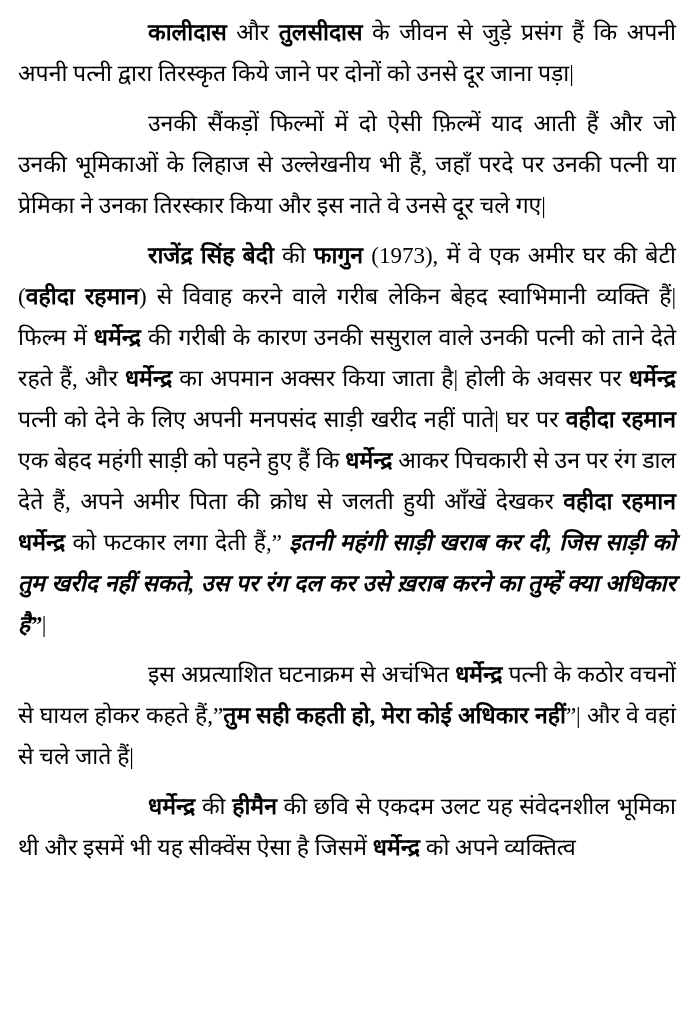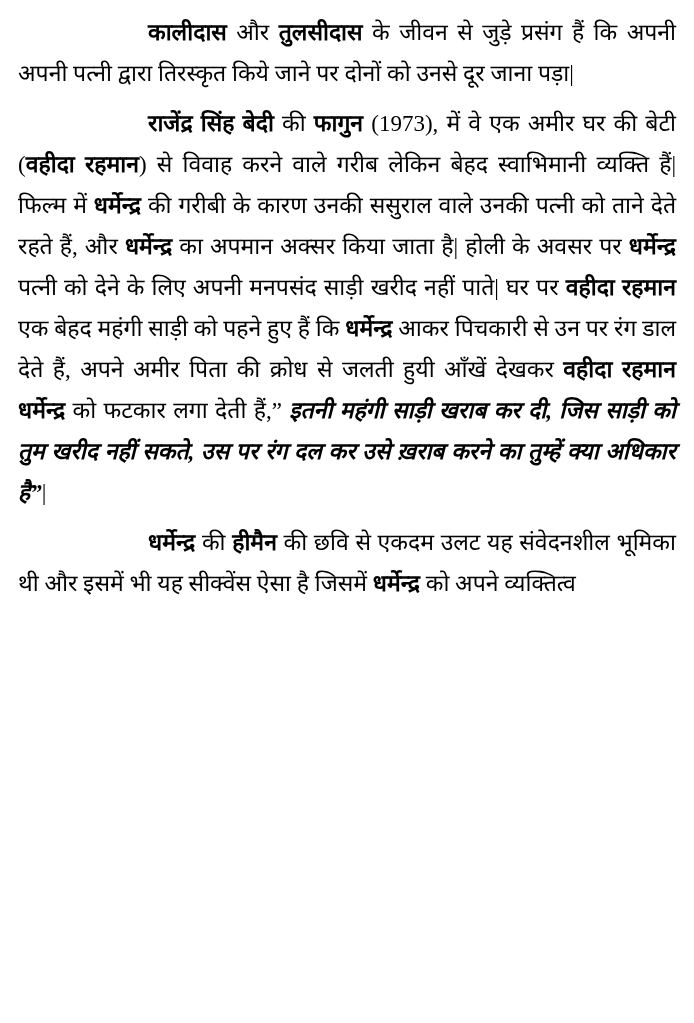--- a/index.html
+++ b/index.html
@@ -39,15 +39,17 @@
   .run-bolditalic {
     font-weight: 700;
     font-style: italic;
   }
 </style>
 </head>
 <body>
 
 <div class="page">
   <p class="para"><span class="run-bold">कालीदास</span><span class="run-normal"> और </span><span class="run-bold">तुलसीदास</span><span class="run-normal"> के जीवन से जुड़े प्रसंग हैं कि अपनी अपनी पत्नी द्वारा तिरस्कृत किये जाने पर दोनों को उनसे दूर जाना पड़ा|</span></p>
+  <p class="para"><span class="run-normal">उनकी सैंकड़ों फिल्मों में दो ऐसी फ़िल्में याद आती हैं और जो उनकी भूमिकाओं के लिहाज से उल्लेखनीय भी हैं, जहाँ परदे पर उनकी पत्नी या प्रेमिका ने उनका तिरस्कार किया और इस नाते वे उनसे दूर चले गए|</span></p>
   <p class="para"><span class="run-bold">राजेंद्र सिंह बेदी</span><span class="run-normal"> की </span><span class="run-bold">फागुन</span><span class="run-normal"> (1973), में वे एक अमीर घर की बेटी (</span><span class="run-bold">वहीदा रहमान</span><span class="run-normal">) से विवाह करने वाले गरीब लेकिन बेहद स्वाभिमानी व्यक्ति हैं| फिल्म में </span><span class="run-bold">धर्मेन्द्र</span><span class="run-normal"> की गरीबी के कारण उनकी ससुराल वाले उनकी पत्नी को ताने देते रहते हैं, और </span><span class="run-bold">धर्मेन्द्र</span><span class="run-normal"> का अपमान अक्सर किया जाता है| होली के अवसर पर </span><span class="run-bold">धर्मेन्द्र</span><span class="run-normal"> पत्नी को देने के लिए अपनी मनपसंद साड़ी खरीद नहीं पाते| घर पर </span><span class="run-bold">वहीदा रहमान</span><span class="run-normal"> एक बेहद महंगी साड़ी को पहने हुए हैं कि </span><span class="run-bold">धर्मेन्द्र</span><span class="run-normal"> आकर पिचकारी से उन पर रंग डाल देते हैं, अपने अमीर पिता की क्रोध से जलती हुयी आँखें देखकर </span><span class="run-bold">वहीदा रहमान धर्मेन्द्र</span><span class="run-normal"> को फटकार लगा देती हैं,” </span><span class="run-bolditalic">इतनी महंगी साड़ी खराब कर दी, जिस साड़ी को तुम खरीद नहीं सकते, उस पर रंग दल कर उसे ख़राब करने का तुम्हें क्या अधिकार है”</span><span class="run-normal">|</span></p>
+  <p class="para"><span class="run-normal">इस अप्रत्याशित घटनाक्रम से अचंभित </span><span class="run-bold">धर्मेन्द्र</span><span class="run-normal"> पत्नी के कठोर वचनों से घायल होकर कहते हैं,”</span><span class="run-bold">तुम सही कहती हो, मेरा कोई अधिकार नहीं</span><span class="run-normal">”| और वे वहां से चले जाते हैं|</span></p>
   <p class="para"><span class="run-bold">धर्मेन्द्र</span><span class="run-normal"> की </span><span class="run-bold">हीमैन</span><span class="run-normal"> की छवि से एकदम उलट यह संवेदनशील भूमिका थी और इसमें भी यह सीक्वेंस ऐसा है जिसमें </span><span class="run-bold">धर्मेन्द्र</span><span class="run-normal"> को अपने व्यक्तित्व</span></p>
 </div>
 
 </body></html>

